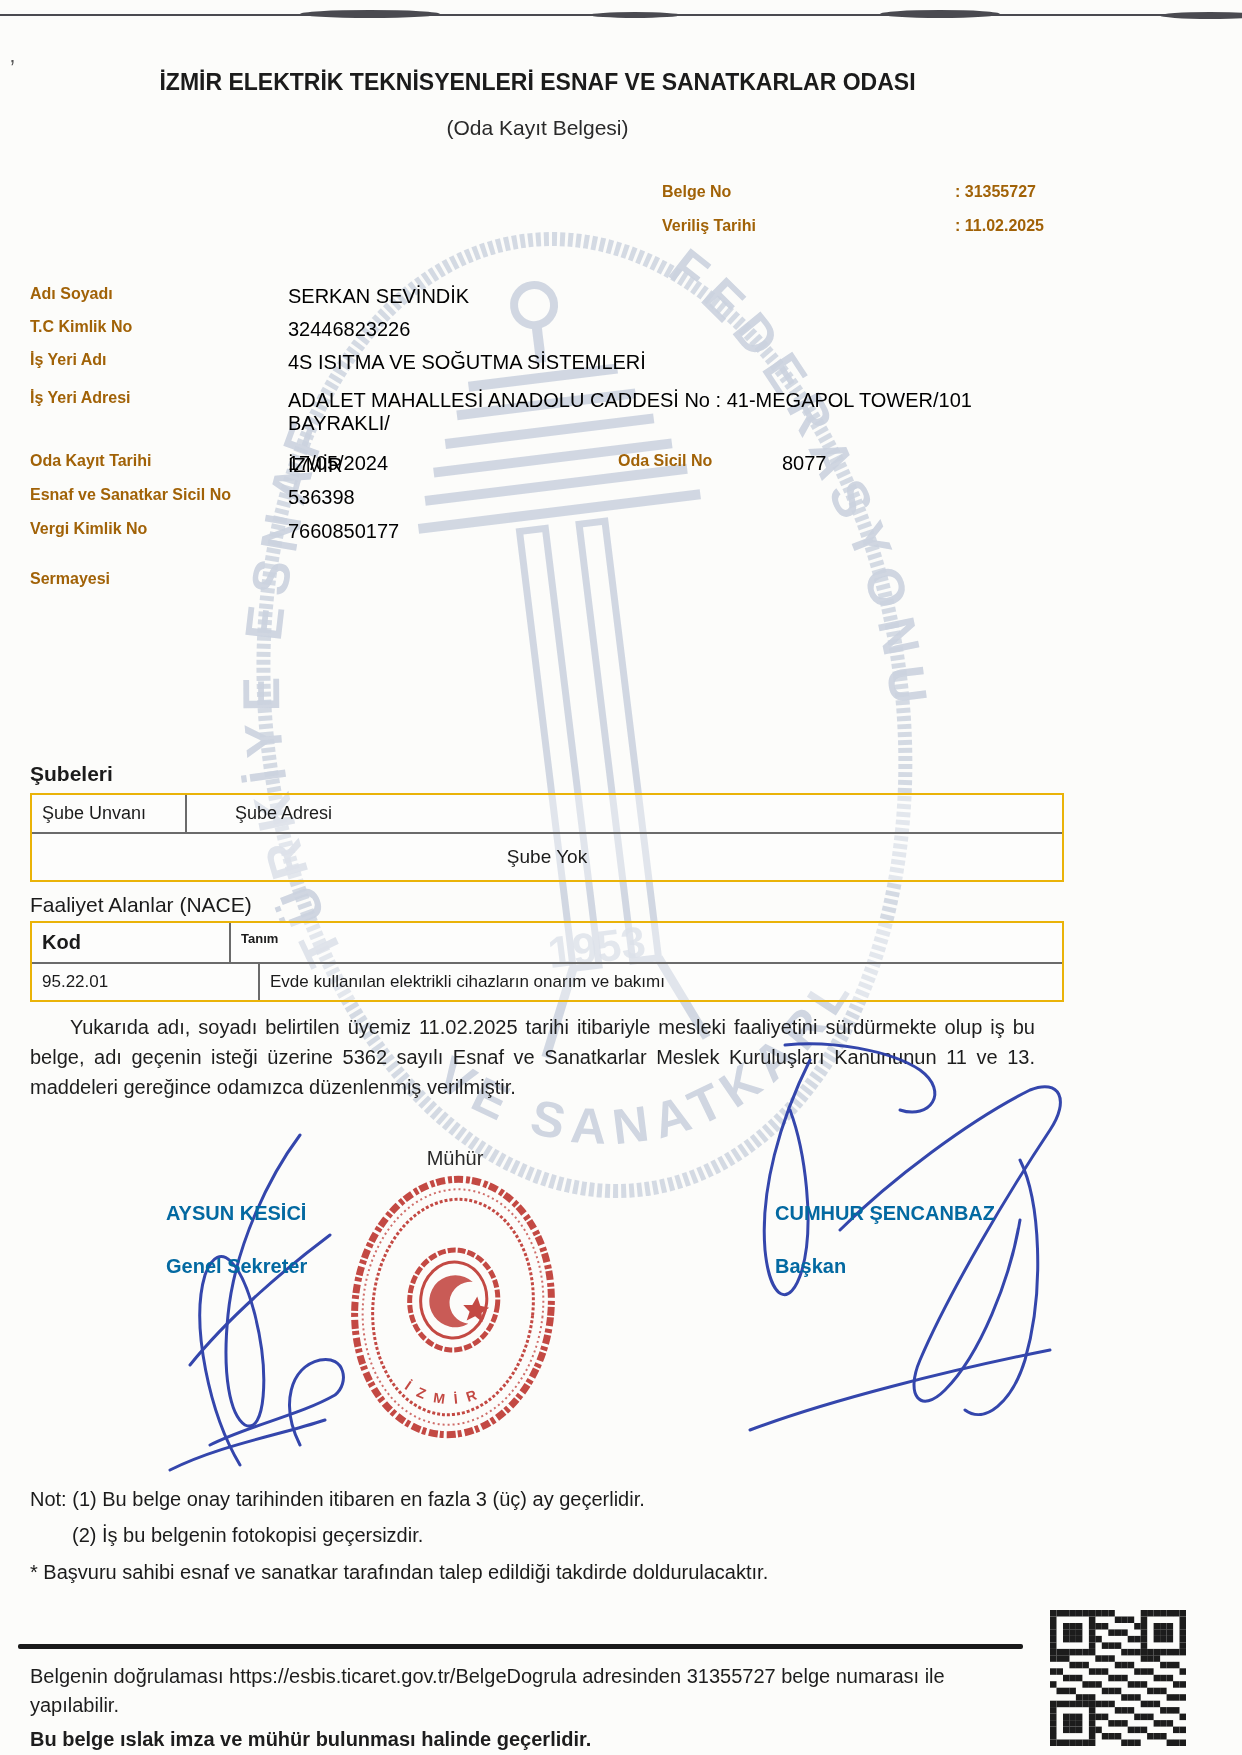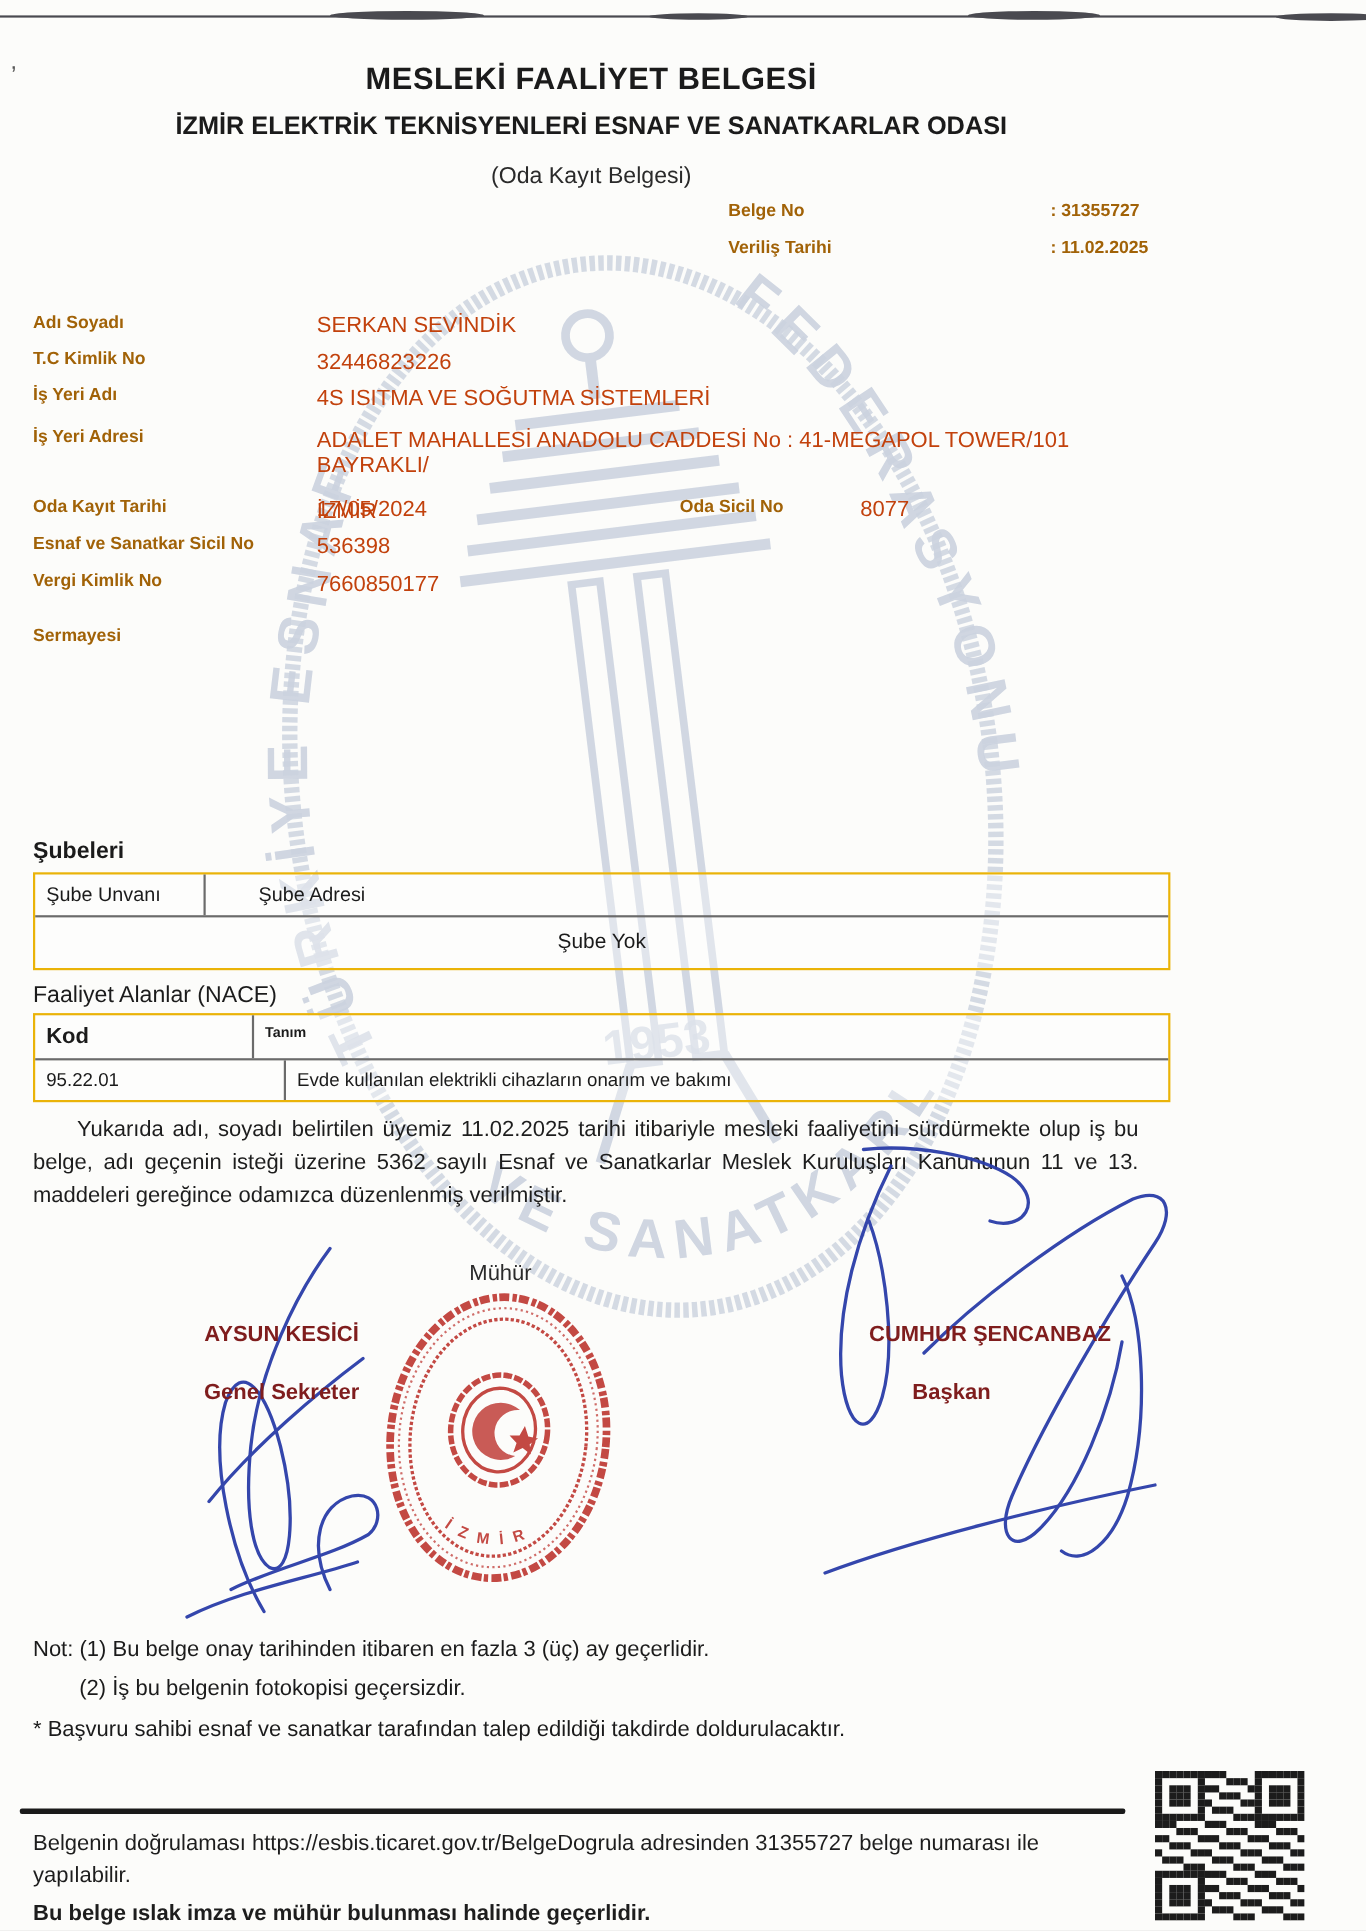--- a/index.html
+++ b/index.html
@@ -4,28 +4,28 @@
 <style>
   html,body{margin:0;padding:0;background:#e8e8e6;}
   #page{position:relative;width:1242px;height:1755px;background:#fcfcfa;overflow:hidden;
         font-family:"Liberation Sans","DejaVu Sans",sans-serif;color:#1b1b1b;}
   .abs{position:absolute;}
   .b{font-weight:bold;}
   .center{text-align:center;}
   .scanline{position:absolute;left:0;top:13px;width:1242px;height:3px;}
   .scanline i{position:absolute;background:#4a4a50;border-radius:50%;}
   .lbl{font-size:16px;font-weight:bold;color:#a16207;}
-  .val{font-size:20px;color:#c2410c;}
+  .val{font-size:20px;color:#000000;}
   .doc-table{position:absolute;border:2px solid #eab308;background:rgba(255,255,255,.35);}
   .doc-table .hdr{display:flex;border-bottom:2px solid #6b6b6b;}
   .doc-table .cell{font-size:18px;padding:8px 10px;box-sizing:border-box;}
   .vline{border-right:2px solid #6b6b6b;}
   .para{font-size:20px;line-height:30px;text-align:justify;text-indent:40px;color:#1d1d1d;}
   .note{font-size:20px;color:#1b1b1b;}
-  .sig-name{font-size:20px;font-weight:bold;text-align:center;color:#7f1d1d;}
+  .sig-name{font-size:20px;font-weight:bold;color:#0369a1;}
   .footer-text{font-size:20px;line-height:29px;color:#1d1d1d;}
   .wm{opacity:.6;pointer-events:none;}
   svg text{font-family:"Liberation Sans","DejaVu Sans",sans-serif;}
 </style>
 </head>
 <body>
 
 <div id="page">
 
   <div class="scanline">
@@ -67,21 +67,20 @@
         <textPath href="#arcR" startOffset="4%">FEDERASYONU</textPath>
       </text>
       <text font-size="50" font-weight="bold" fill="#aab6cc" stroke="none" letter-spacing="9" opacity=".9">
         <textPath href="#arcB" startOffset="12%">VE SANATKARLARI</textPath>
       </text>
       <text x="295" y="752" font-size="44" font-weight="bold" fill="#aab6cc" stroke="none" opacity=".8">1953</text>
     </g>
   </svg>
 
   <div class="abs center" style="left:0;top:56px;width:1075px;">
-    <div class="b" style="font-size:28px;letter-spacing:.5px;">MESLEKİ FAALİYET BELGESİ</div>
     <div class="b" style="font-size:23px;margin-top:13px;">İZMİR ELEKTRİK TEKNİSYENLERİ ESNAF VE SANATKARLAR ODASI</div>
     <div style="font-size:21px;margin-top:20px;color:#2a2a2a;">(Oda Kayıt Belgesi)</div>
   </div>
 
   <div class="abs lbl" style="left:662px;top:183px;">Belge No</div>
   <div class="abs lbl" style="left:955px;top:183px;">: 31355727</div>
   <div class="abs lbl" style="left:662px;top:217px;">Veriliş Tarihi</div>
   <div class="abs lbl" style="left:955px;top:217px;">: 11.02.2025</div>
 
   <div class="abs lbl" style="left:30px;top:285px;">Adı Soyadı</div>

